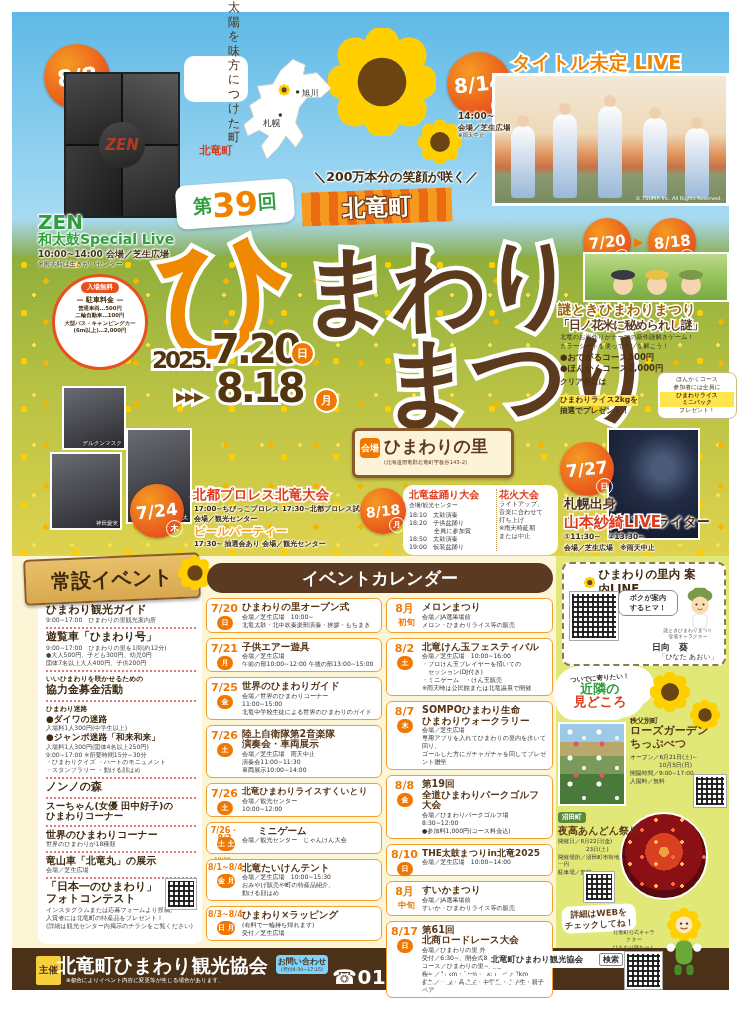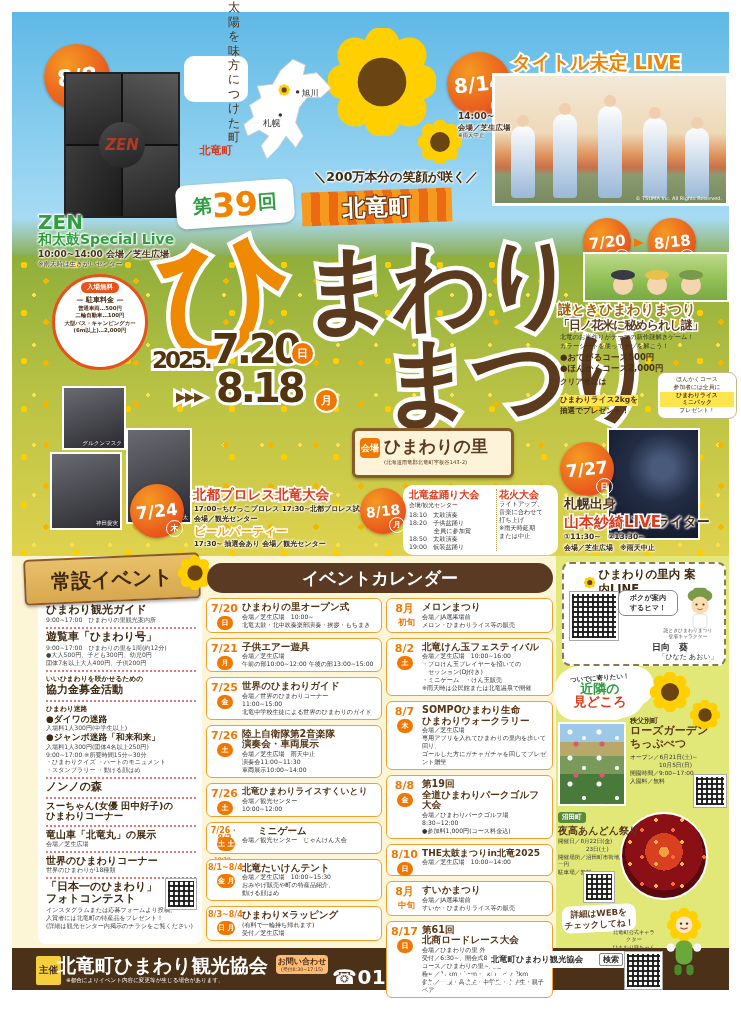--- a/index.html
+++ b/index.html
@@ -214,21 +214,21 @@
   .search-bar{left:488px;top:951px;width:132px;height:17px;background:#fff;border-radius:3px;
     display:flex;align-items:center;justify-content:space-between;padding:0 3px;z-index:6;}
   .search-bar .org{font-size:8.3px;font-weight:bold;color:#333;}
   .search-bar .btn{border:1.5px solid #888;border-radius:2px;font-size:8px;font-weight:bold;color:#333;padding:0 3px;}
   .foot-qr{left:625px;top:952px;width:33px;height:33px;z-index:6;}
   
   .f-lab{left:36px;top:956px;background:#f5d03c;color:#4a3018;font-size:9.5px;font-weight:bold;
     padding:8px 3px;border-radius:2px;}
   .f-org{left:57px;top:953px;font-size:19px;font-weight:bold;color:#fff;}
   .f-note{left:66px;top:977px;font-size:5.6px;color:#fff;}
-  .f-contact{left:276px;top:955px;width:50px;background:#fdba74;border-radius:4px;text-align:center;
+  .f-contact{left:276px;top:955px;width:50px;background:#7dd3fc;border-radius:4px;text-align:center;
     padding:2px 1px;line-height:1.2;}
   .f-contact .a{font-size:8px;font-weight:bold;color:#4a3018;}
   .f-contact .b{font-size:4.8px;color:#4a3018;}
   .f-dept{left:332px;top:1008px;font-size:8.3px;font-weight:bold;color:#fff;}
   .f-tel{left:332px;top:965px;font-size:20px;font-weight:bold;color:#fff;letter-spacing:0.5px;}
 </style>
 </head>
 <body>
 
 <svg width="0" height="0" style="position:absolute">
@@ -479,29 +479,29 @@
         </div>
     </div>
     <div class="pitem">
       <div class="ptitle">ノンノの森</div>
     </div>
     <div class="pitem">
       <div class="ptitle" style="font-size:9.5px">スーちゃん(女優 田中好子)の
 ひまわりコーナー</div>
     </div>
     <div class="pitem">
+      <div class="ptitle" style="font-size:10px">世界のひまわりコーナー</div>
+      <div class="plines">
+          <div>世界のひまわりが18種類</div>
+        </div>
+    </div>
+    <div class="pitem">
       <div class="ptitle" style="font-size:10px">竜山車「北竜丸」の展示</div>
       <div class="plines">
           <div>会場／芝生広場</div>
-        </div>
-    </div>
-    <div class="pitem">
-      <div class="ptitle" style="font-size:10px">世界のひまわりコーナー</div>
-      <div class="plines">
-          <div>世界のひまわりが18種類</div>
         </div>
     </div>
     <div class="pitem" style="border-bottom:none">
       <div class="pqr qr"></div>
       <div class="ptitle" style="width:118px">「日本一のひまわり」
 フォトコンテスト</div>
       <div class="plines">
           <div>インスタグラムまたは応募フォームより投稿。</div>
           <div>入賞者には北竜町の特産品をプレゼント！</div>
           <div>(詳細は観光センター内掲示のチラシをご覧ください)</div>

